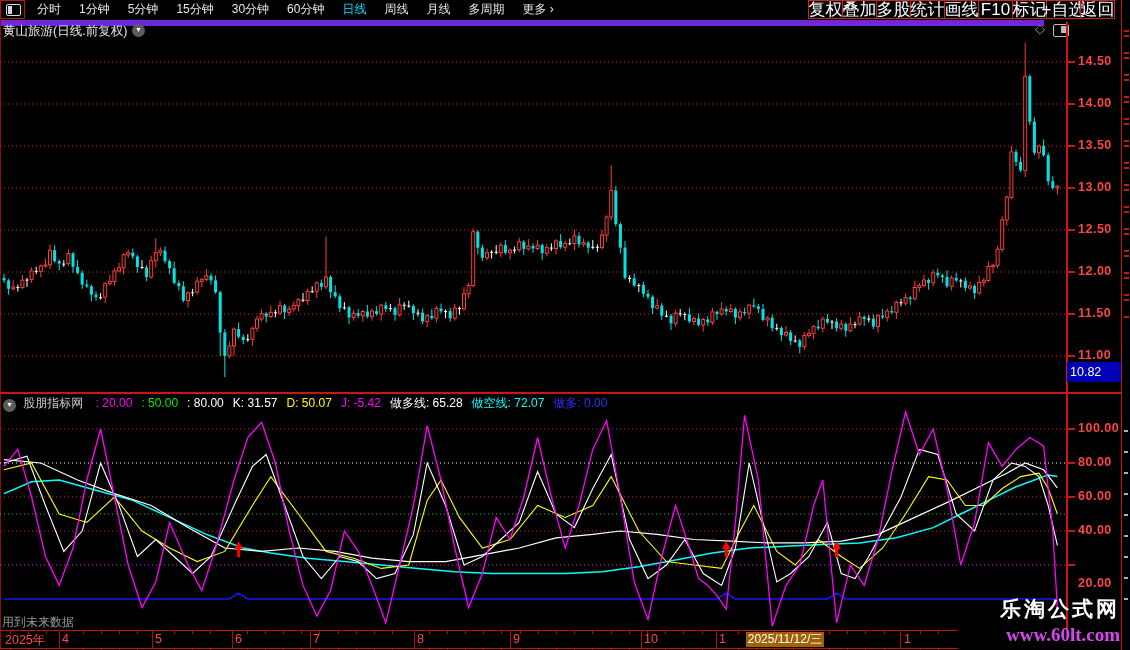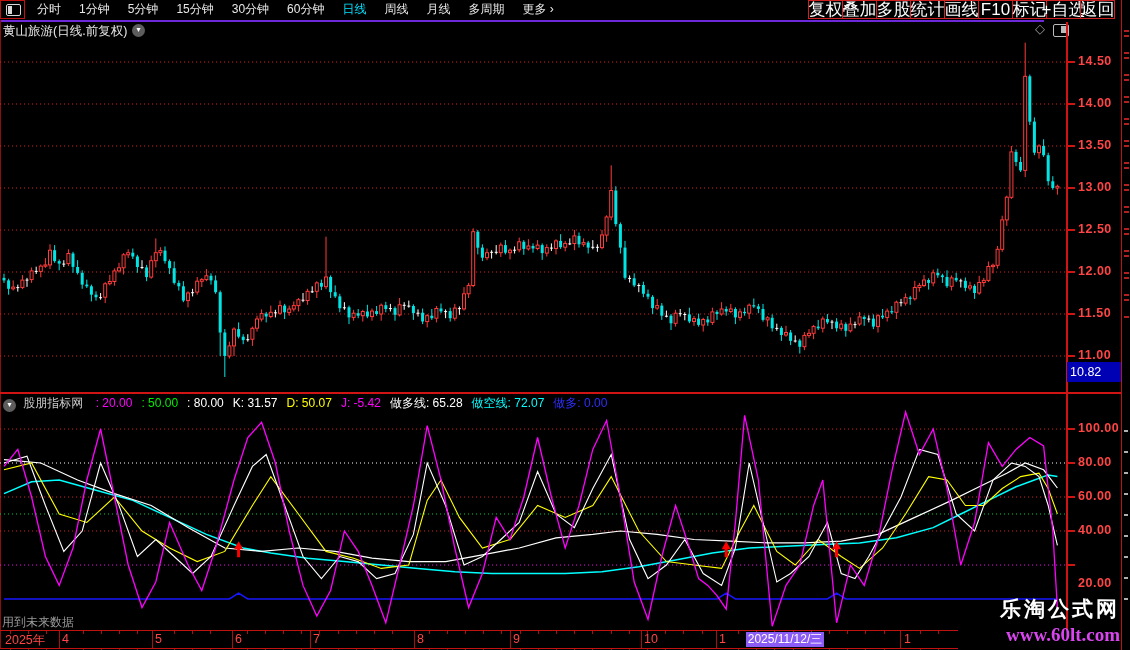--- a/index.html
+++ b/index.html
@@ -1,19 +1,19 @@
 <!DOCTYPE html>
 <html><head>
 <meta charset="utf-8">
 <style>
   html,body{margin:0;padding:0;background:#000;}
   #screen{position:relative;width:1130px;height:650px;background:#000;overflow:hidden;
           font-family:"Liberation Sans","DejaVu Sans",sans-serif;color:#ddd;}
   
-  #menubar{position:absolute;left:0;top:0;width:1044px;height:20px;border-bottom:2px solid #6d28d9;}
+  #menubar{position:absolute;left:0;top:0;width:1044px;height:20px;border-bottom:6px solid #6d28d9;}
   .icon-box{position:absolute;left:0;top:0;width:25px;height:19px;border:1px solid #c11212;box-sizing:border-box;}
   .tgl{position:absolute;left:5px;top:3px;width:13px;height:10px;border:1px solid #d8d8d8;border-radius:2px;}
   .tgl i{position:absolute;left:1px;top:1px;width:4px;height:8px;background:#d8d8d8;}
   #menu-items{position:absolute;left:28px;top:0;height:19px;display:flex;align-items:center;}
   #menu-items span{padding:0 9px;font-size:12px;color:#e8e8e8;white-space:nowrap;cursor:default;}
   #menu-buttons{position:absolute;left:809px;top:0;height:19px;display:flex;}
   #menu-buttons span{width:33px;height:17px;margin-left:-1px;border:1px solid #d02222;color:#fff;
        font-size:17px;display:flex;align-items:center;justify-content:center;white-space:nowrap;}
   
   #titlerow{position:absolute;left:0;top:20px;width:1122px;height:20px;}
@@ -39,21 +39,21 @@
   .axtick{position:absolute;left:1068px;width:7px;height:2px;background:#d01414;}
   #price-highlight{position:absolute;left:1067px;top:362px;width:55px;height:20px;background:#0000b4;
        color:#fff;font-size:12.5px;line-height:20px;padding-left:3px;box-sizing:border-box;z-index:30;}
   
   #future-note{position:absolute;left:2px;top:614px;font-size:12px;color:#9a9a9a;}
   #time-axis{position:absolute;left:0;top:630px;width:958px;height:17px;border-top:1px solid #c11212;
        border-bottom:1px solid #c11212;box-sizing:content-box;}
   #time-axis .sep{position:absolute;top:0;width:1px;height:17px;background:#a81010;}
   #time-axis .mlbl{position:absolute;top:1px;font-size:12.5px;color:#ff4545;}
   #time-axis .tick{position:absolute;top:0;width:1px;height:3px;background:#a81010;}
-  #date-box{position:absolute;top:1px;height:15px;background:#8b5cf6;color:#fff;font-size:12px;
+  #date-box{position:absolute;top:1px;height:15px;background:#a16207;color:#fff;font-size:12px;
        line-height:15px;text-align:center;z-index:5;}
   #bottom-sliver{position:absolute;left:0;top:649px;width:958px;height:1px;background:#000;}
   #bottom-sliver .tick{position:absolute;top:0;width:1px;height:1px;background:#a81010;}
   #left-frame{position:absolute;left:0;top:20px;width:1px;height:628px;background:#8d0e0e;}
   
   #watermark{position:absolute;right:10px;top:594px;text-align:right;z-index:50;}
   #wm1{font-size:21px;font-weight:bold;color:#fff;letter-spacing:3px;line-height:30px;}
   #wm2{font-size:19px;font-weight:bold;color:#d946ef;font-family:"Liberation Serif","DejaVu Serif",serif;line-height:22px;}
   
   #right-strip{position:absolute;left:1121px;top:0;width:9px;height:650px;background:#000;

